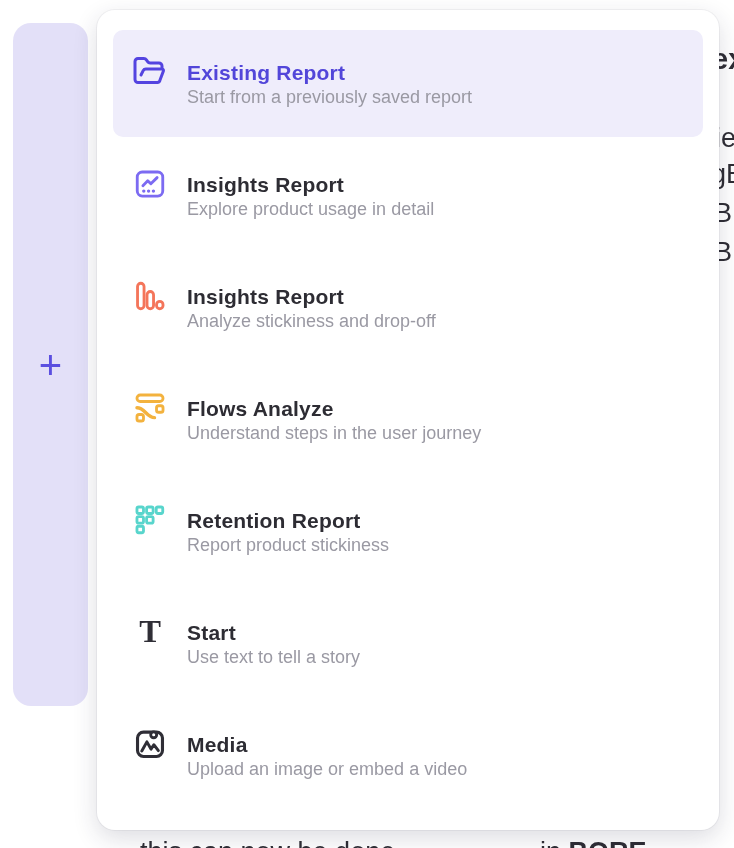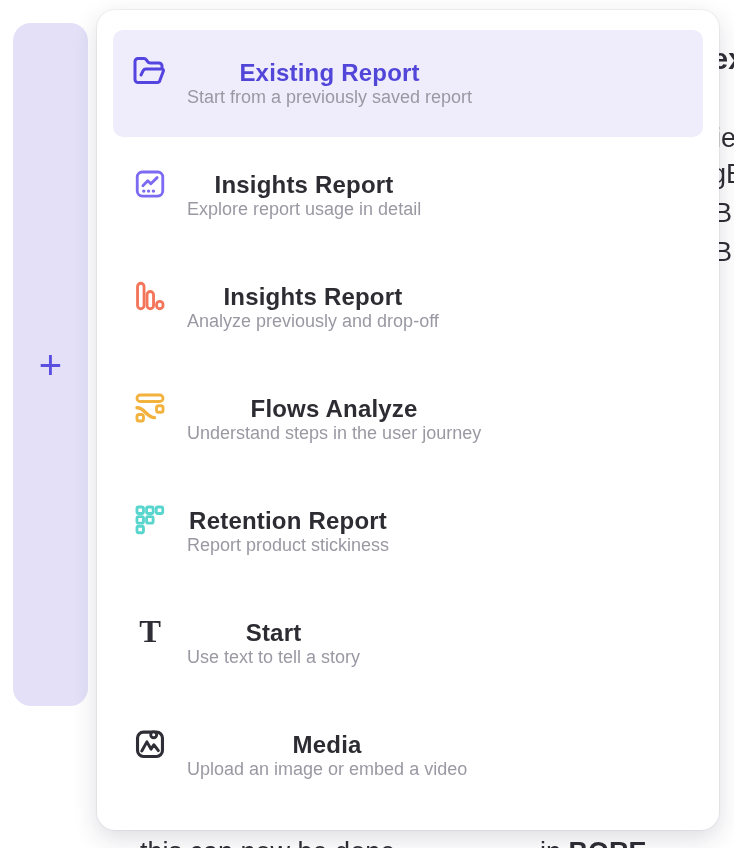--- a/index.html
+++ b/index.html
@@ -80,26 +80,25 @@
     width: 38px; height: 38px;
     flex: none;
     margin-right: 18px;
     display: flex; align-items: center; justify-content: center;
     align-self: flex-start;
     margin-top: 23px;
   }
   .item-icon svg { display: block; }
   .item-texts { display: flex; flex-direction: column; }
   .item-title {
-    font-size: 24px;
+    font-size: 21px;
     font-weight: 700;
     color: #2d2c33;
     line-height: 26px;
     letter-spacing: 0.2px;
-    text-align: center;
   }
   .menu-item.selected .item-title { color: #5246d9; }
   .item-desc {
     font-size: 18px;
     color: #9a99a3;
     line-height: 22px;
   }
 </style>
 </head>
 <body>
@@ -135,35 +134,35 @@
     <div class="menu-item">
       <span class="item-icon">
         <svg width="34" height="34" viewBox="0 0 24 24" fill="none" stroke="currentColor" stroke-width="2" stroke-linecap="round" stroke-linejoin="round" color="#7c6bf2">
           <rect x="3" y="3.5" width="18" height="17" rx="3.5"></rect>
           <path d="M7 13.2l3.4-3.5 2.2 2.2 4.4-4.4"></path>
           <path d="M7.6 17h.01M11 17h.01M14.4 17h.01" stroke-width="2.4"></path>
         </svg>
       </span>
       <span class="item-texts">
         <span class="item-title">Insights Report</span>
-        <span class="item-desc">Explore report usage in detail</span>
+        <span class="item-desc">Explore product usage in detail</span>
       </span>
     </div>
 
     <div class="menu-item">
       <span class="item-icon">
         <svg width="34" height="34" viewBox="0 0 24 24" fill="none" stroke="currentColor" stroke-width="2" stroke-linejoin="round" color="#f4755a">
           <rect x="3.2" y="3" width="4.6" height="18" rx="2.3"></rect>
           <rect x="9.9" y="8.8" width="4.6" height="12.2" rx="2.3"></rect>
           <rect x="16.6" y="15.8" width="4.6" height="5.2" rx="2.3"></rect>
         </svg>
       </span>
       <span class="item-texts">
         <span class="item-title">Insights Report</span>
-        <span class="item-desc">Analyze previously and drop-off</span>
+        <span class="item-desc">Analyze stickiness and drop-off</span>
       </span>
     </div>
 
     <div class="menu-item">
       <span class="item-icon">
         <svg width="34" height="34" viewBox="0 0 24 24" fill="none" stroke="currentColor" stroke-width="2" stroke-linejoin="round" color="#f3b23e">
           <rect x="2.8" y="2.8" width="18.4" height="4.6" rx="2.3"></rect>
           <rect x="16.6" y="10.4" width="4.6" height="4.6" rx="1.5"></rect>
           <rect x="2.8" y="16.6" width="4.6" height="4.6" rx="1.5"></rect>
           <path d="M2.8 11.8c5.5 0 7 7 12.4 7" stroke-width="2.4" stroke-linecap="round"></path>

